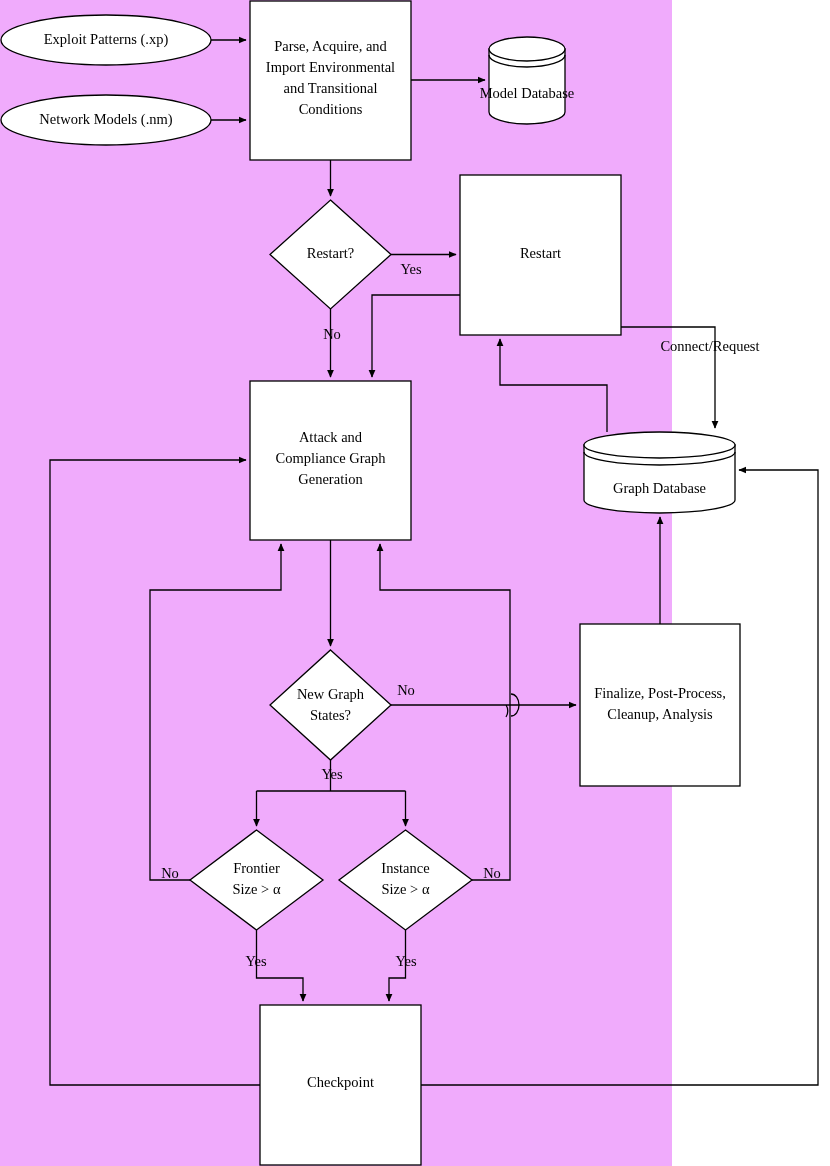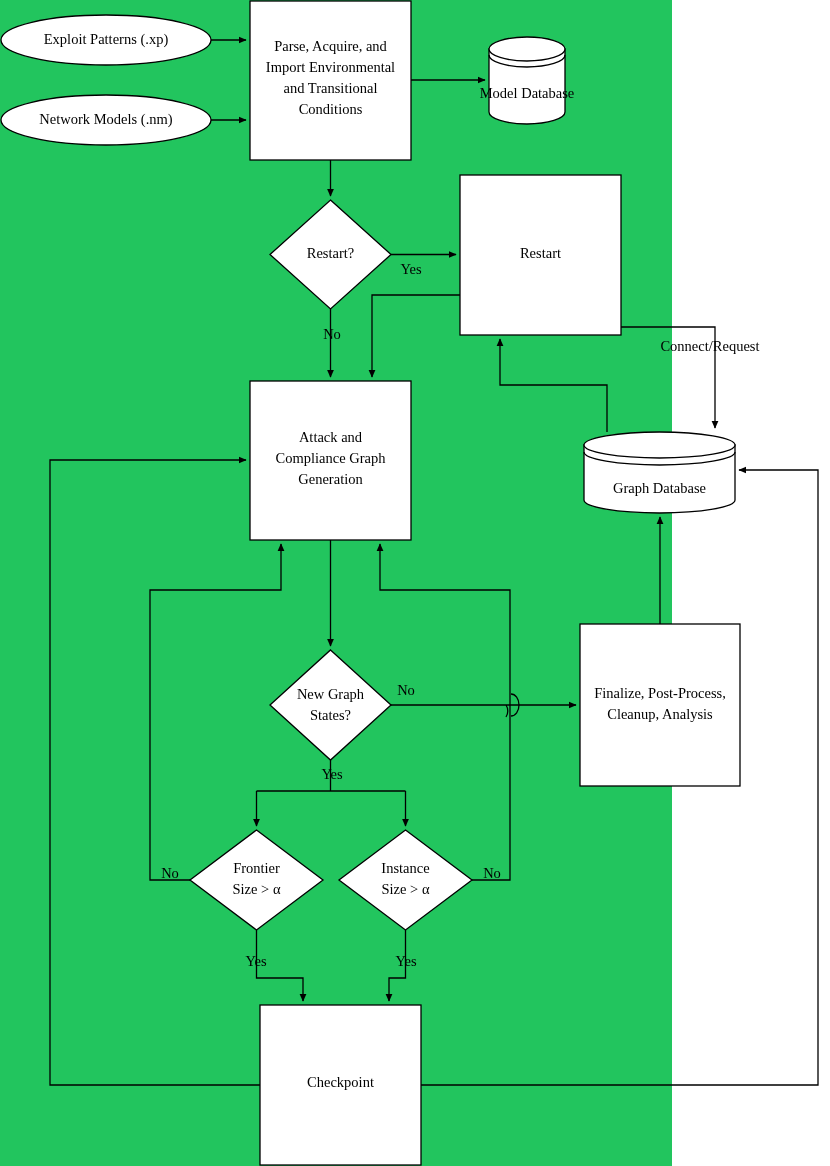--- a/index.html
+++ b/index.html
@@ -4,21 +4,21 @@
 <style>
   html, body {
     margin: 0;
     padding: 0;
     background: #ffffff;
   }
   #diagram-root {
     position: relative;
     width: 672px;
     height: 1166px;
-    background: #22c55e;
+    background: #f0abfc;
     font-family: "Liberation Serif", "DejaVu Serif", serif;
   }
   svg.flow {
     display: block;
     width: 830px;
     height: 1166px;
   }
   .shape-stroke {
     fill: #ffffff;
     stroke: #000000;

